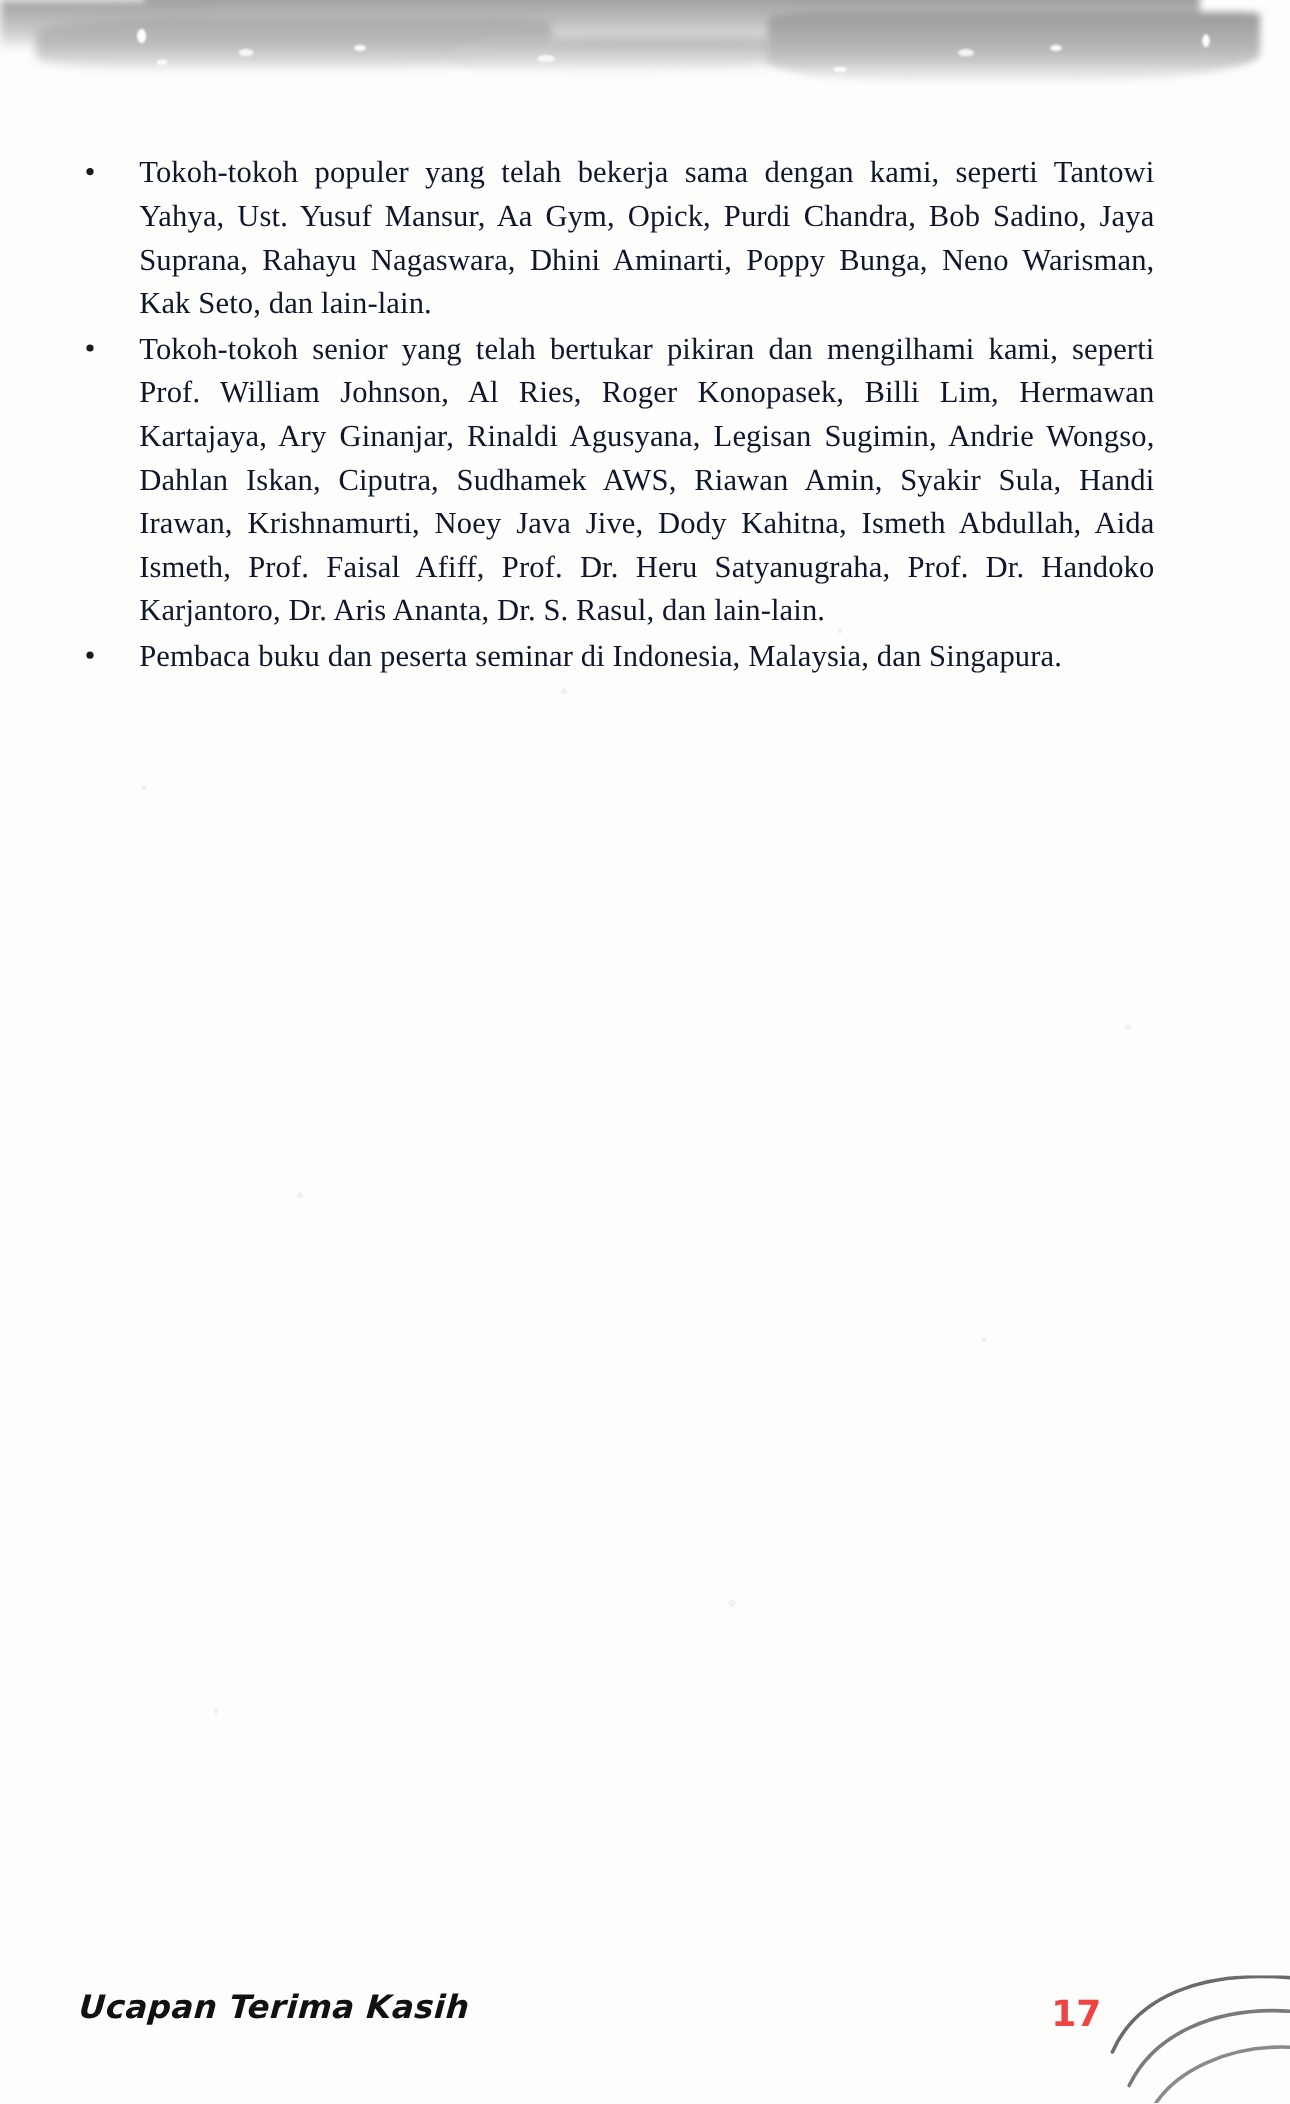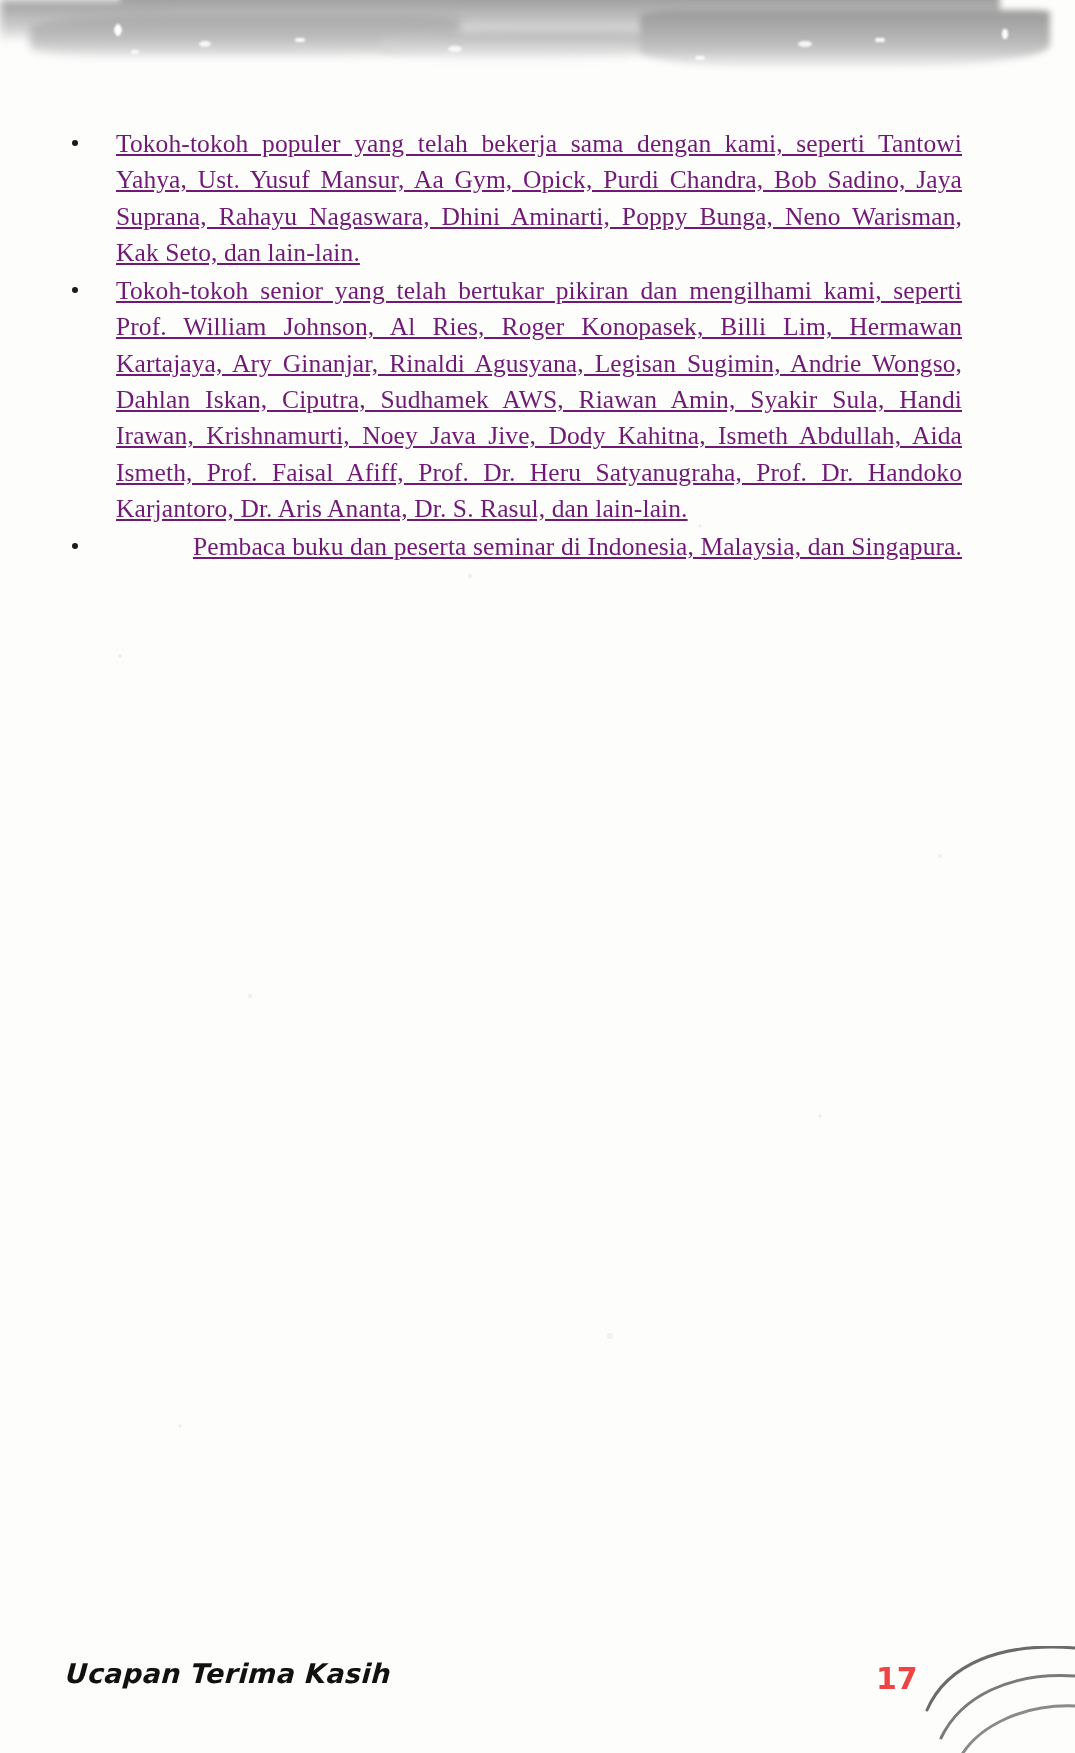--- a/index.html
+++ b/index.html
@@ -103,26 +103,25 @@
     background: #1a1a1a;
   }
 
   .para {
     font-size: 25.5px;
     line-height: 36.3px;
     text-align: justify;
     text-justify: inter-word;
     letter-spacing: 0.1px;
     margin: 0;
-    color: #701a75;
-    text-decoration: underline;
+    color: #0f172a;
   }
 
   .para.last-loose {
-    text-align: right;
+    text-align: left;
   }
 
   
   .footer {
     position: absolute;
     left: 0;
     top: 1622px;
     width: 1075px;
     height: 131px;
   }

